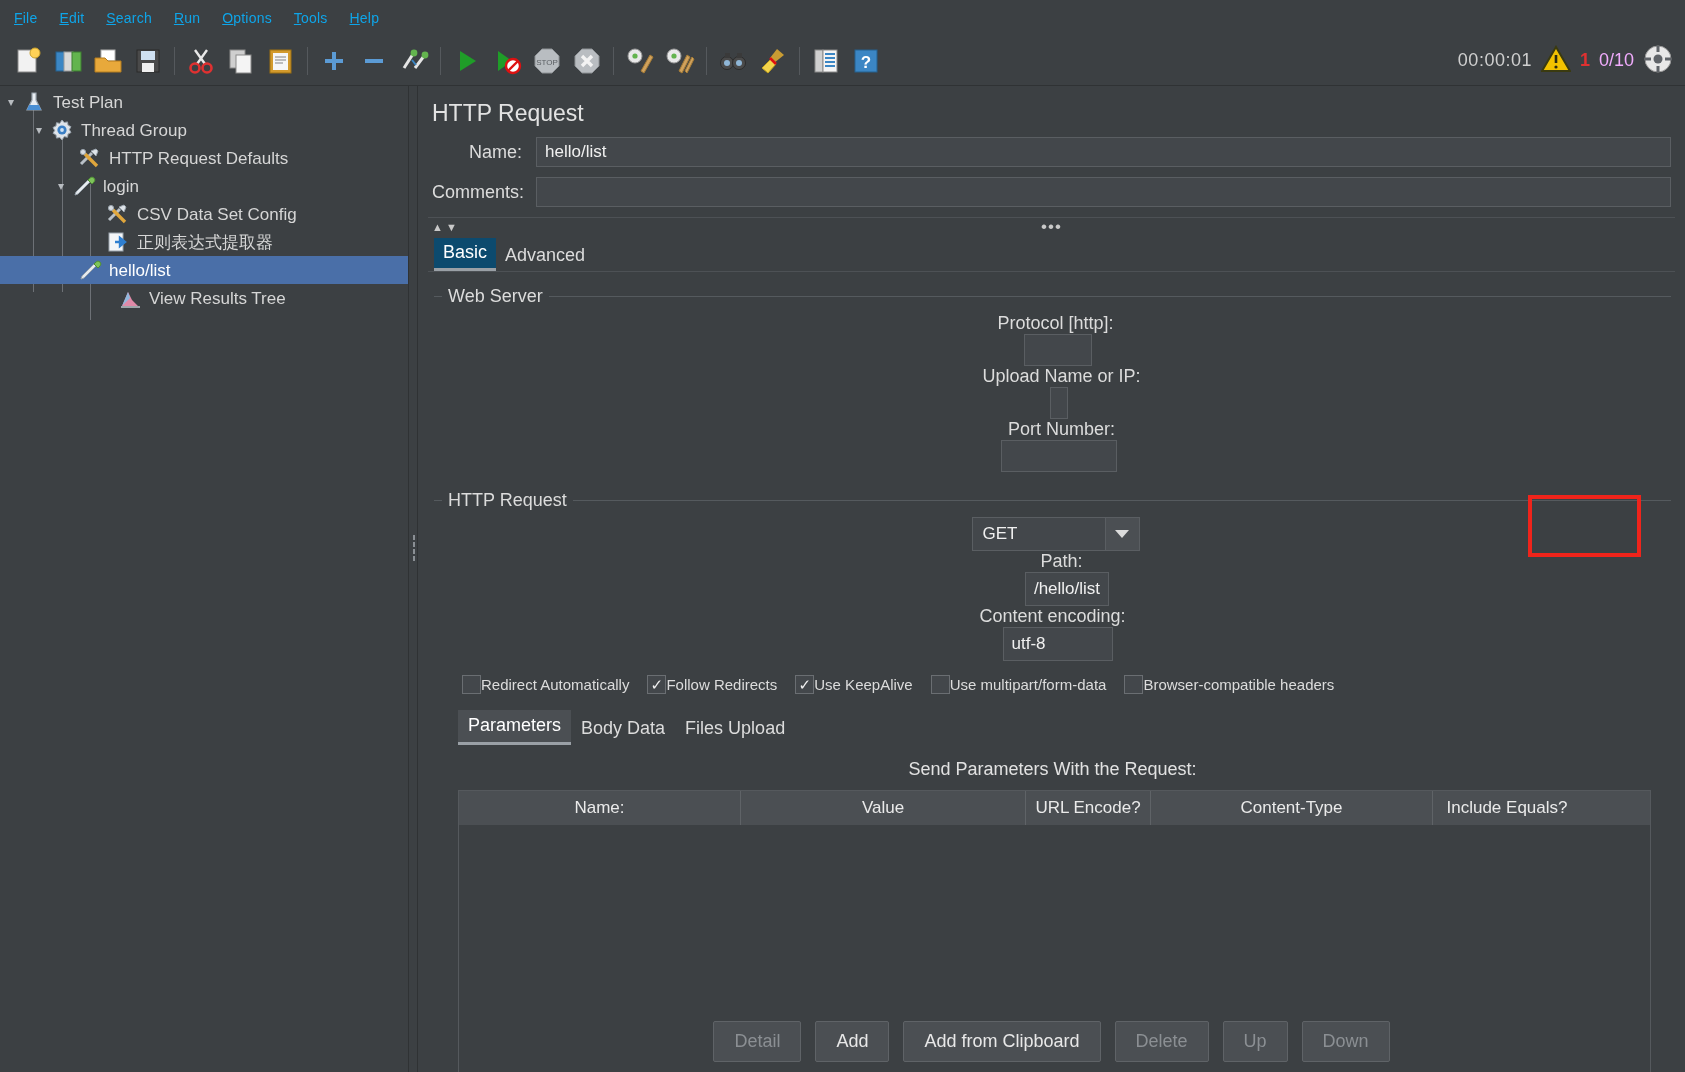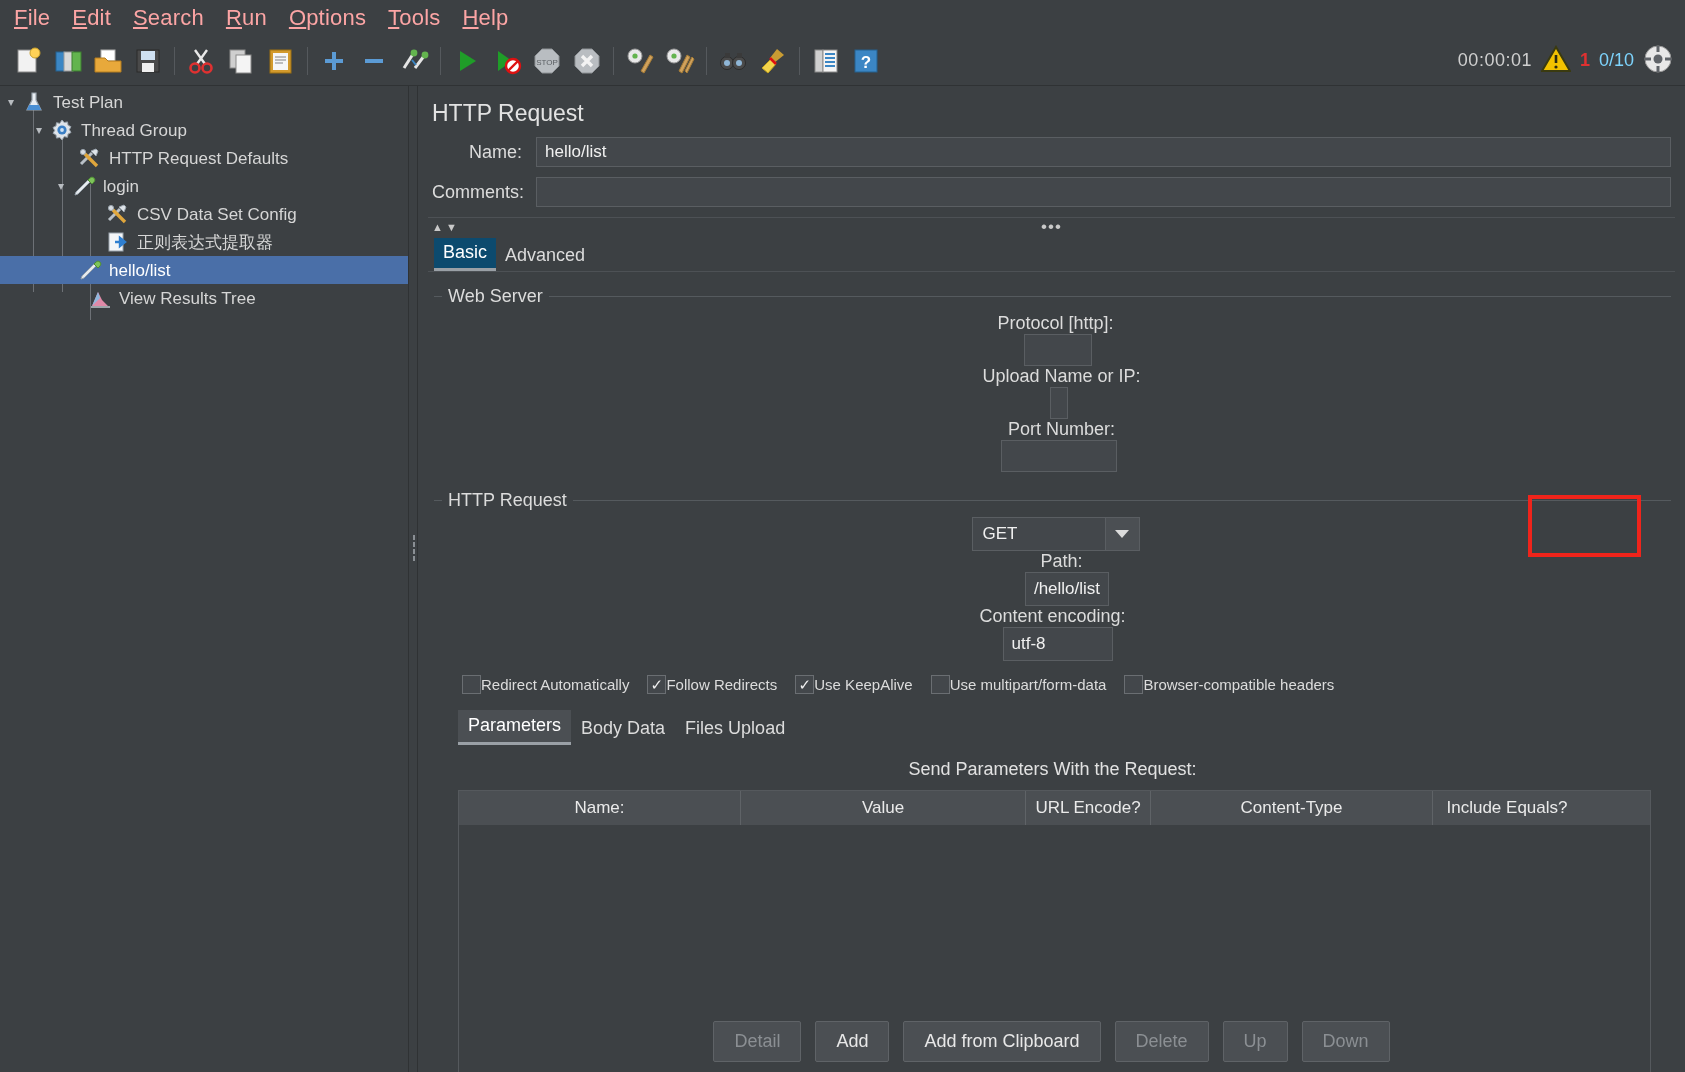--- a/index.html
+++ b/index.html
@@ -21,22 +21,22 @@
   .menubar {
     height: 36px;
     background: #3c4043;
     display: flex;
     align-items: center;
     padding-left: 4px;
     gap: 2px;
   }
   .menu-item {
     padding: 3px 10px;
-    font-size: 22px;
-    color: #fca5a5;
+    font-size: 14px;
+    color: #0ea5e9;
     letter-spacing: .2px;
     white-space: nowrap;
     cursor: default;
   }
   .menu-item .mn { text-decoration: underline; }
 
   
   .toolbar {
     height: 50px;
     background: #3c4043;
@@ -61,21 +61,21 @@
   }
   .tb-right {
     margin-left: auto;
     display: flex;
     align-items: center;
     gap: 9px;
     padding-right: 4px;
   }
   .tb-timer { font-size: 18px; color: #cfcfcf; letter-spacing: .5px; }
   .tb-errcount { font-size: 18px; color: #e03131; font-weight: bold; }
-  .tb-threads { font-size: 18px; color: #7dd3fc; }
+  .tb-threads { font-size: 18px; color: #f0abfc; }
 
   
   .main {
     position: absolute;
     top: 86px; left: 0; right: 0; bottom: 0;
     display: flex;
   }
   .tree-pane {
     width: 408px;
     background: #3c4043;
@@ -654,21 +654,21 @@
       <div class="tnode sel" style="padding-left:78px;">
         <div class="ticon">
           <svg width="24" height="24" viewBox="0 0 24 24">
             <path d="M3 21 l3 -1 12 -12 -2 -2 -12 12 Z" fill="#e7ebef" stroke="#9aa4ad"></path>
             <path d="M16 6 l2 -2 a2.8 2.8 0 0 1 4 4 l-2 2 Z" fill="#7ec45a" stroke="#4f8d35"></path>
           </svg>
         </div>
         <div class="tlabel">hello/list</div>
       </div>
 
-      <div class="tnode" style="padding-left:88px;">
+      <div class="tnode" style="padding-left:118px;">
         <div class="ticon">
           <svg width="24" height="24" viewBox="0 0 24 24">
             <path d="M4 20 L10 6 L14 14 L20 20 Z" fill="#e08aa8"></path>
             <path d="M4 20 L10 6 L12 12 Z" fill="#8fb8dd"></path>
             <path d="M3 21 h19" stroke="#b9c0c7" stroke-width="1.6"></path>
           </svg>
         </div>
         <div class="tlabel">View Results Tree</div>
       </div>
     </div>

